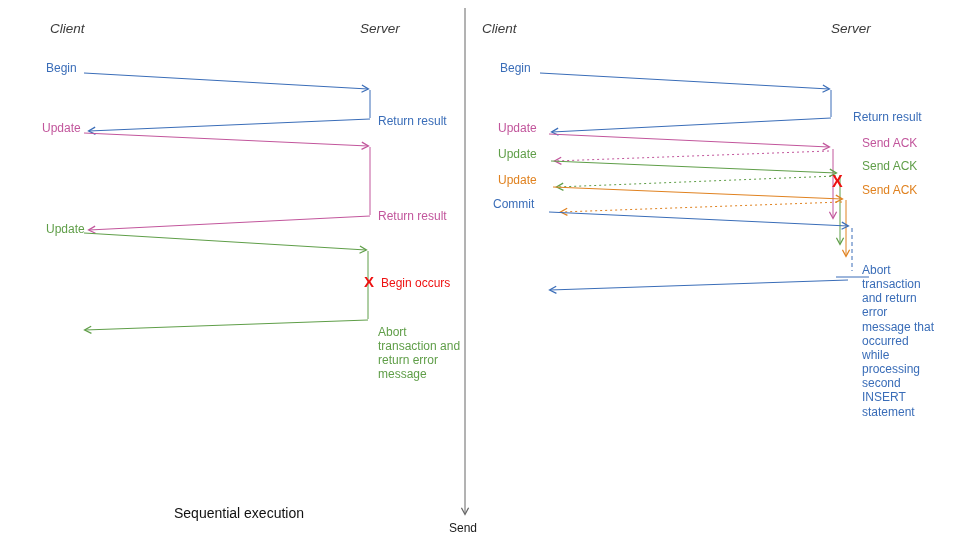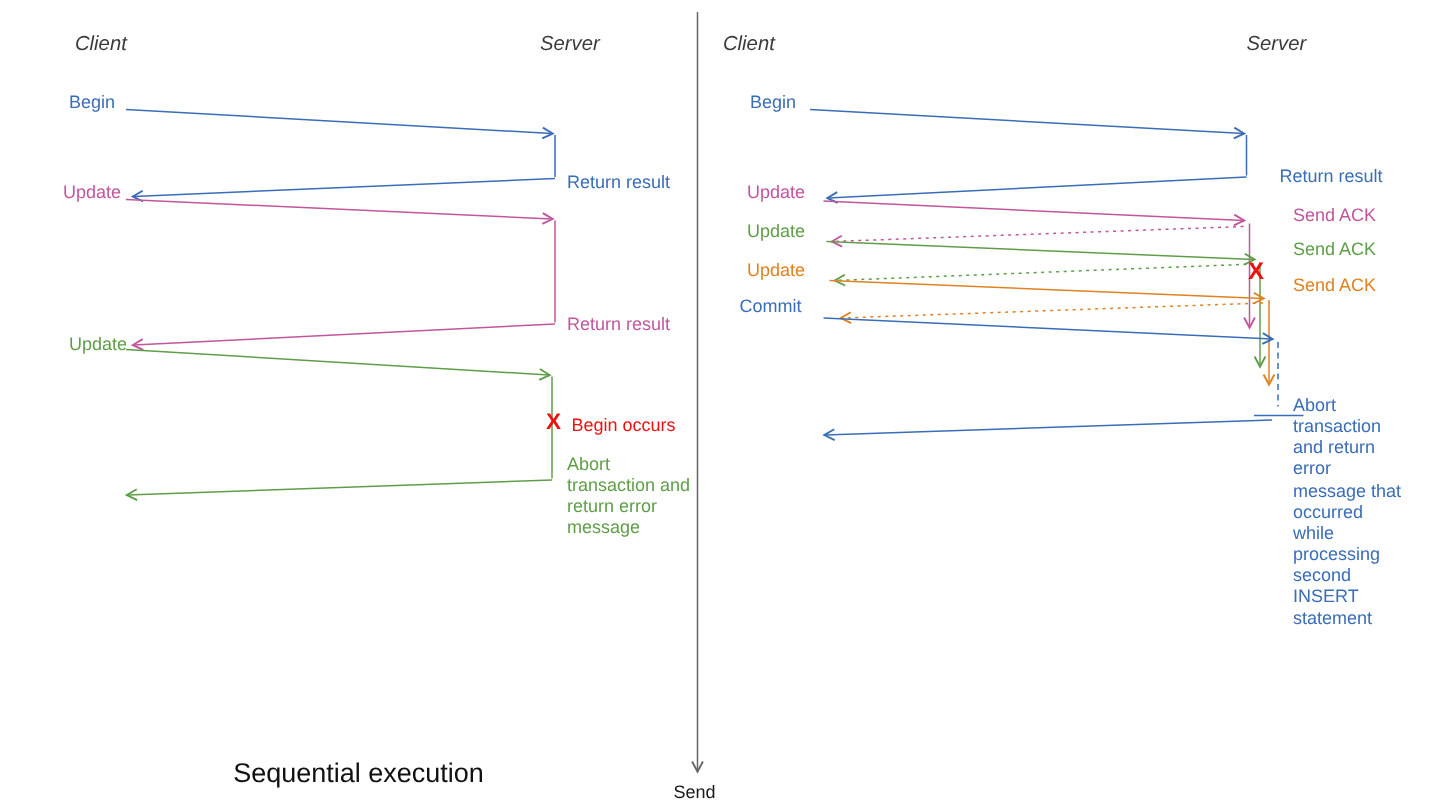--- a/index.html
+++ b/index.html
@@ -5,21 +5,21 @@
   * { margin:0; padding:0; box-sizing:border-box; }
   :root{
     --blue:#3a6db8; --pink:#c2569c; --green:#5f9e48; --orange:#e08220;
     --red:#ee1111; --axis:#666666; --header:#3b3b3b; --caption:#111111;
   }
   body{ background:#ffffff; font-family:"Liberation Sans", sans-serif; }
   .stage{ position:relative; width:960px; height:540px; background:#fff; overflow:hidden; }
   .stage svg{ position:absolute; left:0; top:0; }
   .label{ position:absolute; font-size:12px; line-height:1.2; white-space:nowrap; color:#222; }
   .header{ font-style:italic; font-size:13.5px; color:var(--header); }
-  .caption{ position:absolute; font-size:18px; color:var(--caption); text-align:center; white-space:nowrap; }
+  .caption{ position:absolute; font-size:14px; color:var(--caption); text-align:center; white-space:nowrap; }
   .c-blue{ color:var(--blue); } .c-pink{ color:var(--pink); } .c-green{ color:var(--green); }
   .c-orange{ color:var(--orange); } .c-red{ color:var(--red); }
   .wrap{ white-space:normal; line-height:1.18; }
   .xmark{ font-weight:700; font-size:15px; }
   .xmark-lg{ font-weight:700; font-size:16px; }
   line{ stroke-width:1; fill:none; }
   .st-blue{ stroke:var(--blue); } .st-pink{ stroke:var(--pink); } .st-green{ stroke:var(--green); }
   .st-orange{ stroke:var(--orange); } .st-axis{ stroke:var(--axis); }
   .dotted{ stroke-dasharray:2 3; }
   .dashed{ stroke-dasharray:4 3; }
@@ -99,21 +99,21 @@
 
   <div class="label header" style="left:50px; top:21px;">Client</div>
   <div class="label header" style="left:360px; top:21px;">Server</div>
   <div class="label c-blue" style="left:46px;  top:61px;">Begin</div>
   <div class="label c-blue" style="left:378px; top:114px;">Return result</div>
   <div class="label c-pink" style="left:42px;  top:121px;">Update</div>
   <div class="label c-pink" style="left:378px; top:209px;">Return result</div>
   <div class="label c-green" style="left:46px;  top:222px;">Update</div>
   <div class="label c-red xmark" style="left:364px; top:273px;">X</div>
   <div class="label c-red" style="left:381px; top:276px;">Begin occurs</div>
-  <div class="label c-green wrap" style="left:378px; top:302px; width:84px;">Abort transaction and return error message</div>
+  <div class="label c-green wrap" style="left:378px; top:325px; width:84px;">Abort transaction and return error message</div>
   <div class="caption" style="left:139px; top:505px; width:200px;">Sequential execution</div>
 
   <div class="label" style="left:449px; top:521px; color:#1a1a1a;">Send</div>
 
   <div class="label header" style="left:482px; top:21px;">Client</div>
   <div class="label header" style="left:831px; top:21px;">Server</div>
   <div class="label c-blue" style="left:500px; top:61px;">Begin</div>
   <div class="label c-blue" style="left:853px; top:110px;">Return result</div>
   <div class="label c-pink" style="left:498px; top:121px;">Update</div>
   <div class="label c-pink" style="left:862px; top:136px;">Send ACK</div>

